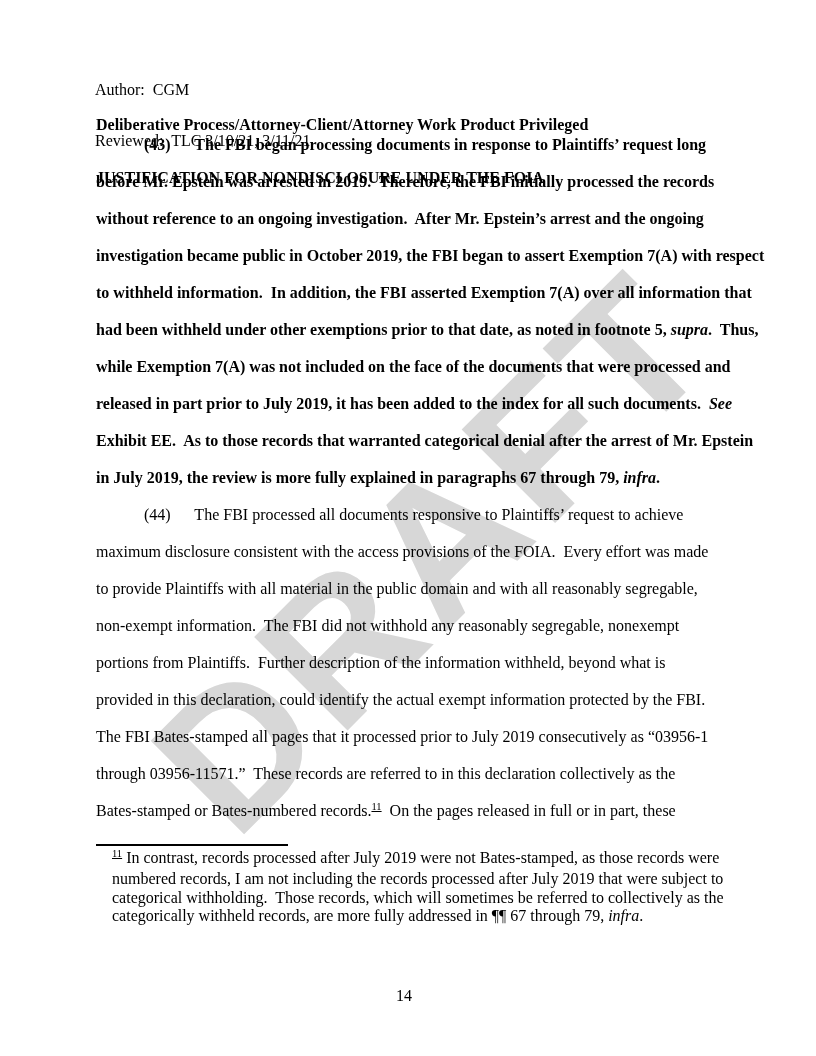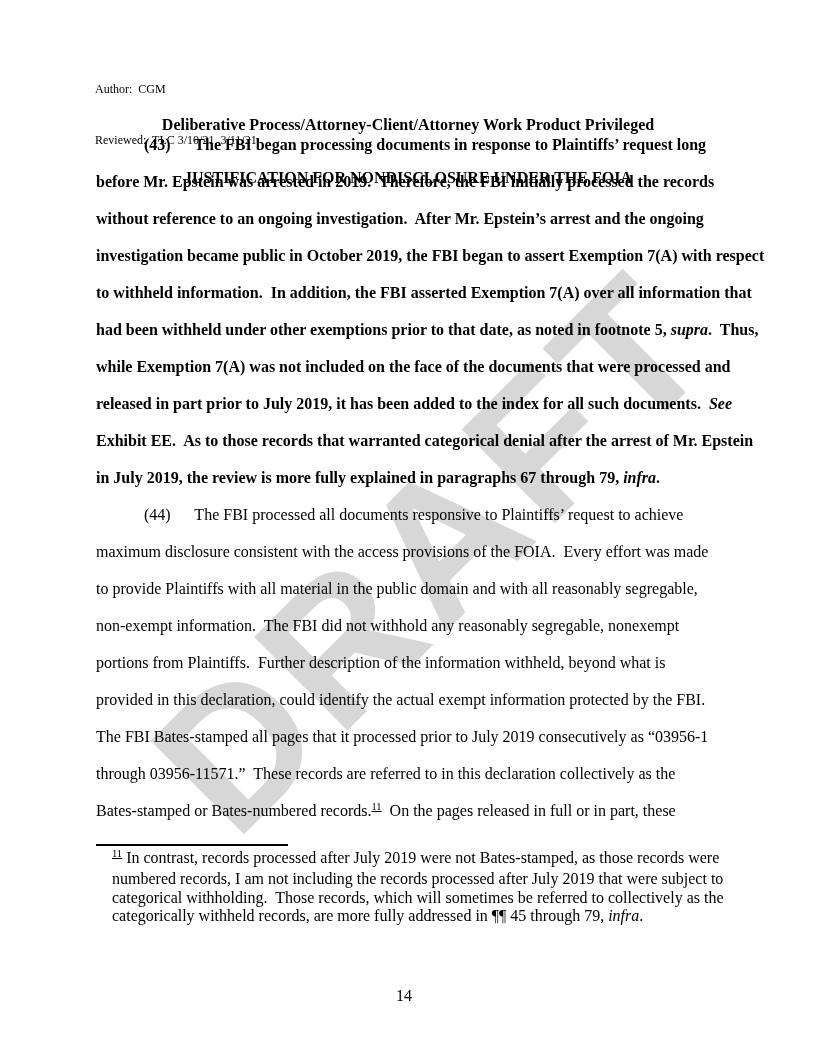--- a/index.html
+++ b/index.html
@@ -23,31 +23,31 @@
     font-size: 192px;
     letter-spacing: 8px;
     white-space: nowrap;
     z-index: 0;
     user-select: none;
   }
   .header {
     position: absolute;
     left: 95px;
     top: 47px;
-    font-size: 12px;
+    font-size: 16px;
     line-height: 17px;
     white-space: pre;
     z-index: 1;
   }
   .titles {
     position: absolute;
     left: 96px;
     top: 81px;
     width: 624px;
-    text-align: center;
+    text-align: left;
     font-weight: bold;
     font-size: 16px;
     line-height: 17.5px;
     white-space: pre;
     z-index: 1;
   }
   .bodyblock {
     position: absolute;
     left: 96px;
     width: 660px;
@@ -141,18 +141,18 @@
       <div class="line"><span>through 03956-11571.”  These records are referred to in this declaration collectively as the</span></div>
       <div class="line"><span>Bates-stamped or Bates-numbered records.</span><span class="sup">11</span><span>  On the pages released in full or in part, these</span></div>
     </div>
 
   <div class="fn-sep"></div>
 
   <div class="footnote">
       <div class="line"><span class="sup">11</span><span> In contrast, records processed after July 2019 were not Bates-stamped, as those records were</span></div>
       <div class="line"><span>numbered records, I am not including the records processed after July 2019 that were subject to</span></div>
       <div class="line"><span>categorical withholding.  Those records, which will sometimes be referred to collectively as the</span></div>
-      <div class="line"><span>categorically withheld records, are more fully addressed in ¶¶ 45 through 79, </span><span class="i">infra</span><span>.</span></div>
+      <div class="line"><span>categorically withheld records, are more fully addressed in ¶¶ 67 through 79, </span><span class="i">infra</span><span>.</span></div>
     </div>
 
   <div class="pagenum">14</div>
 
 </div>
 
 </body></html>

